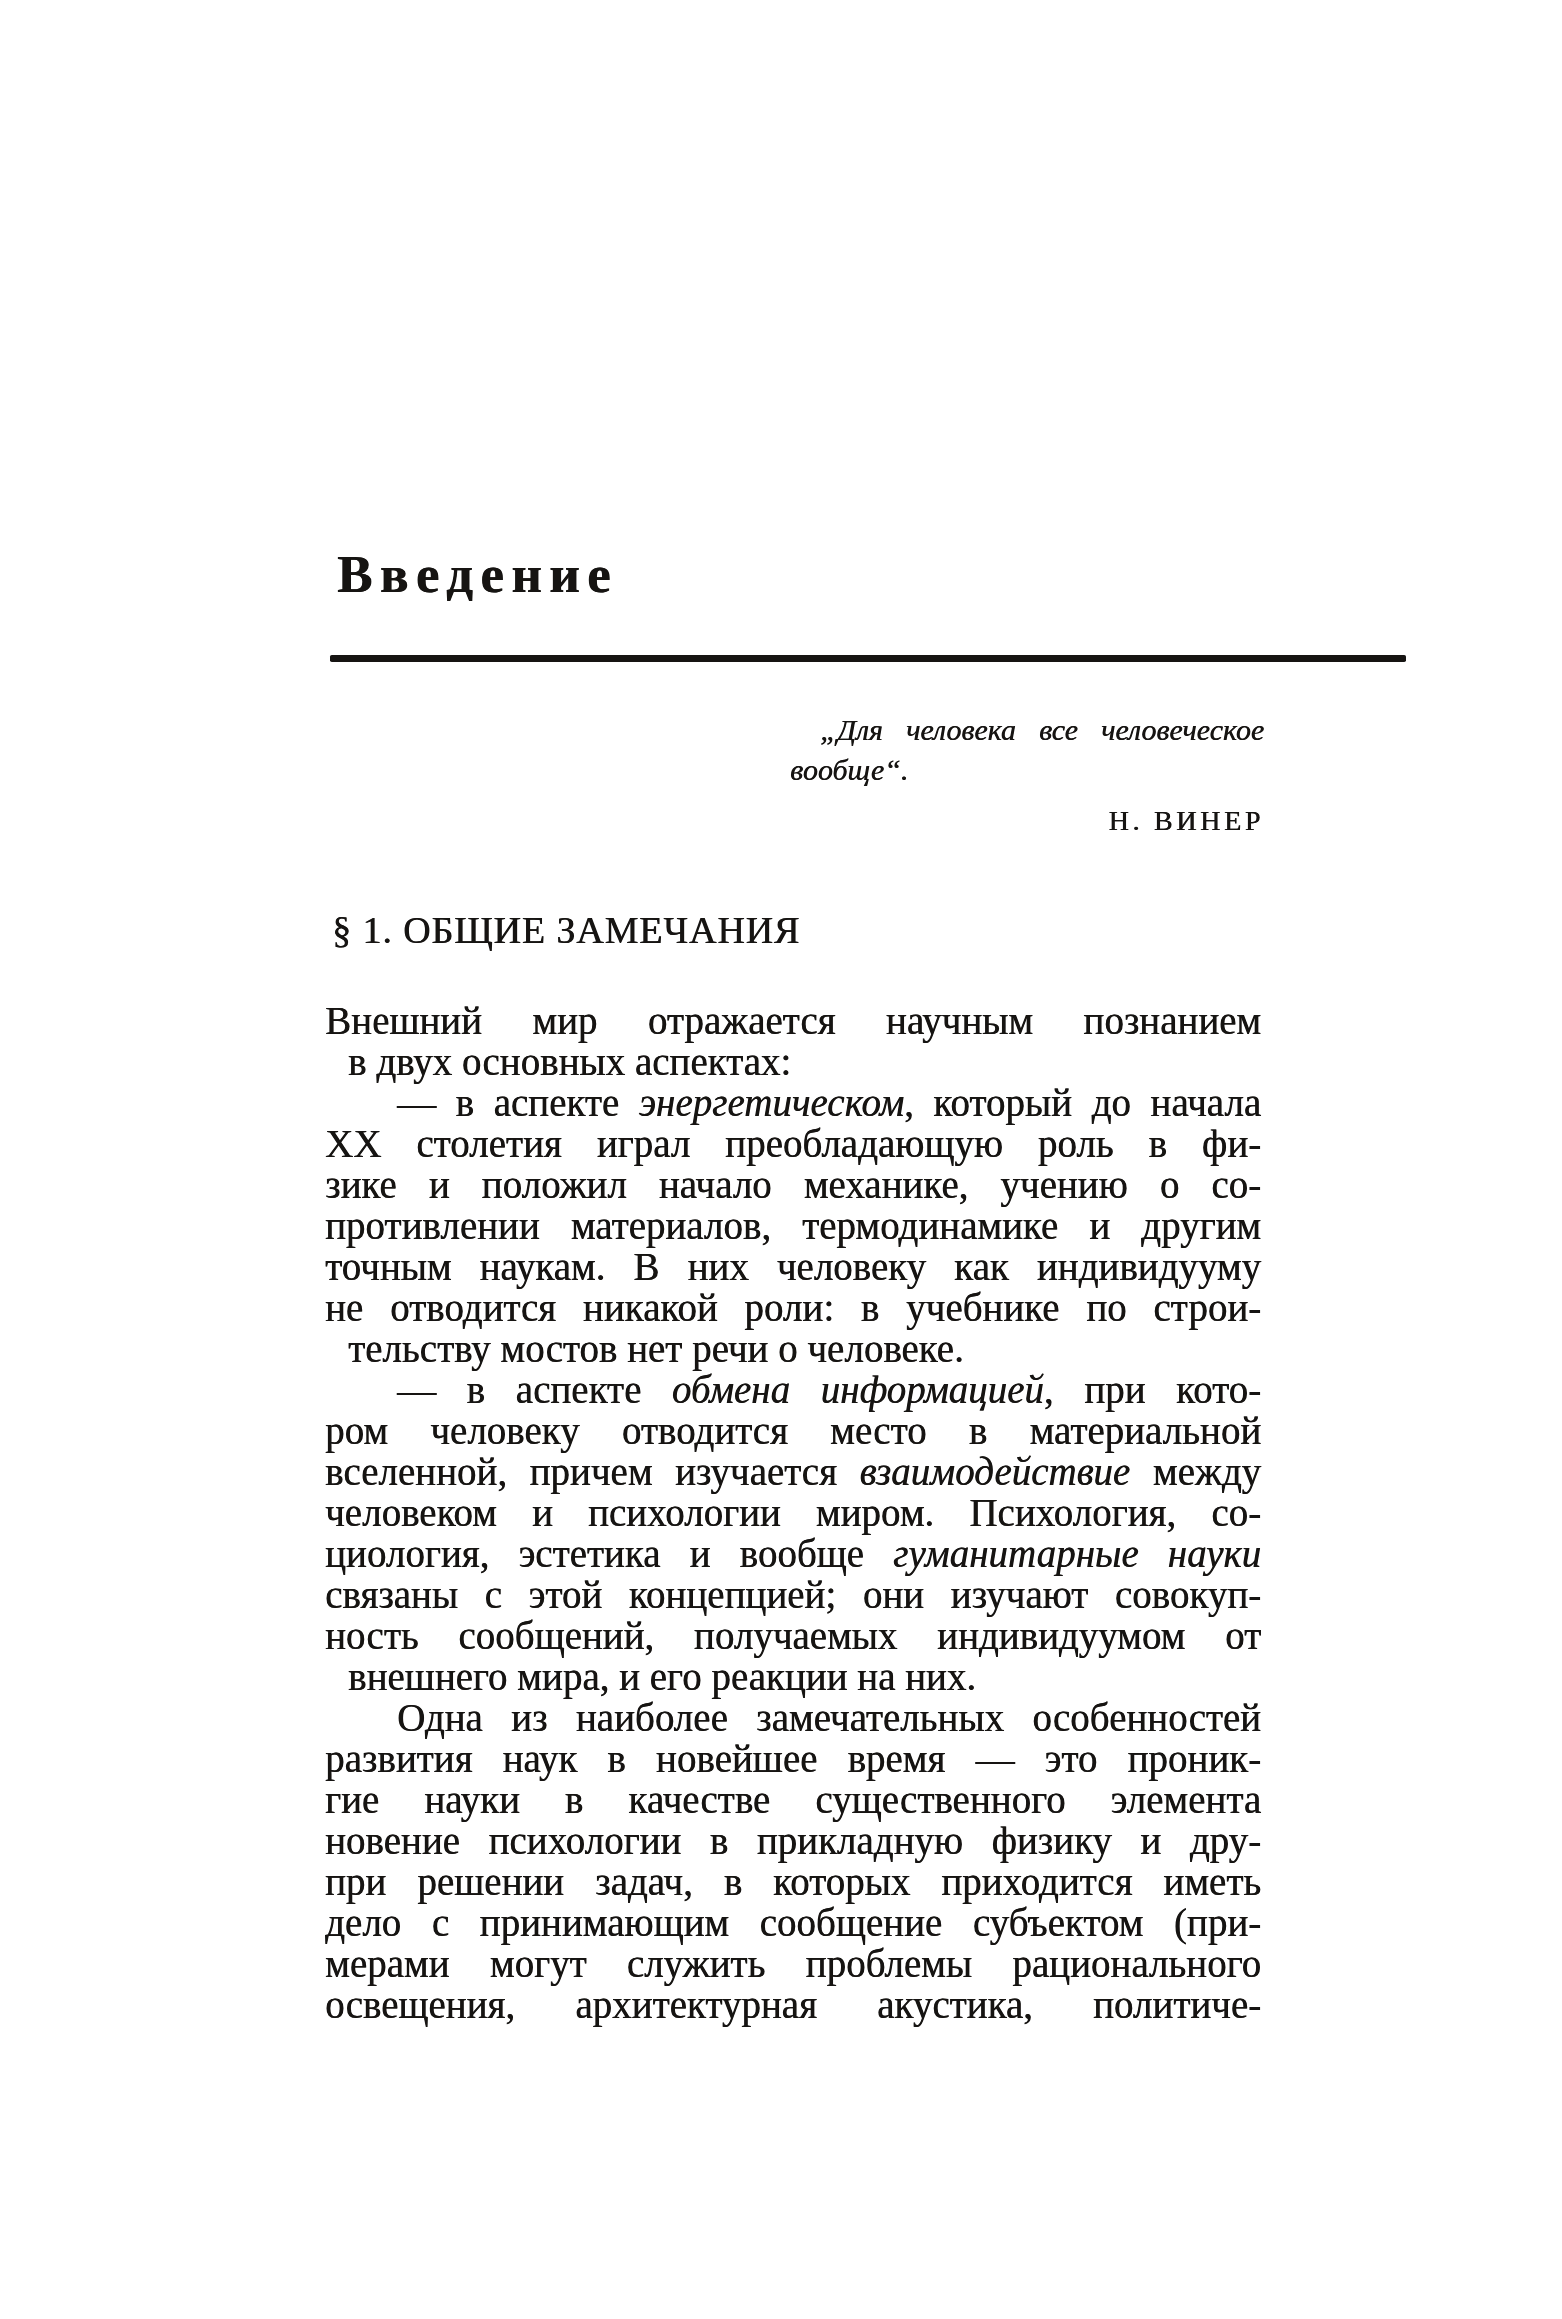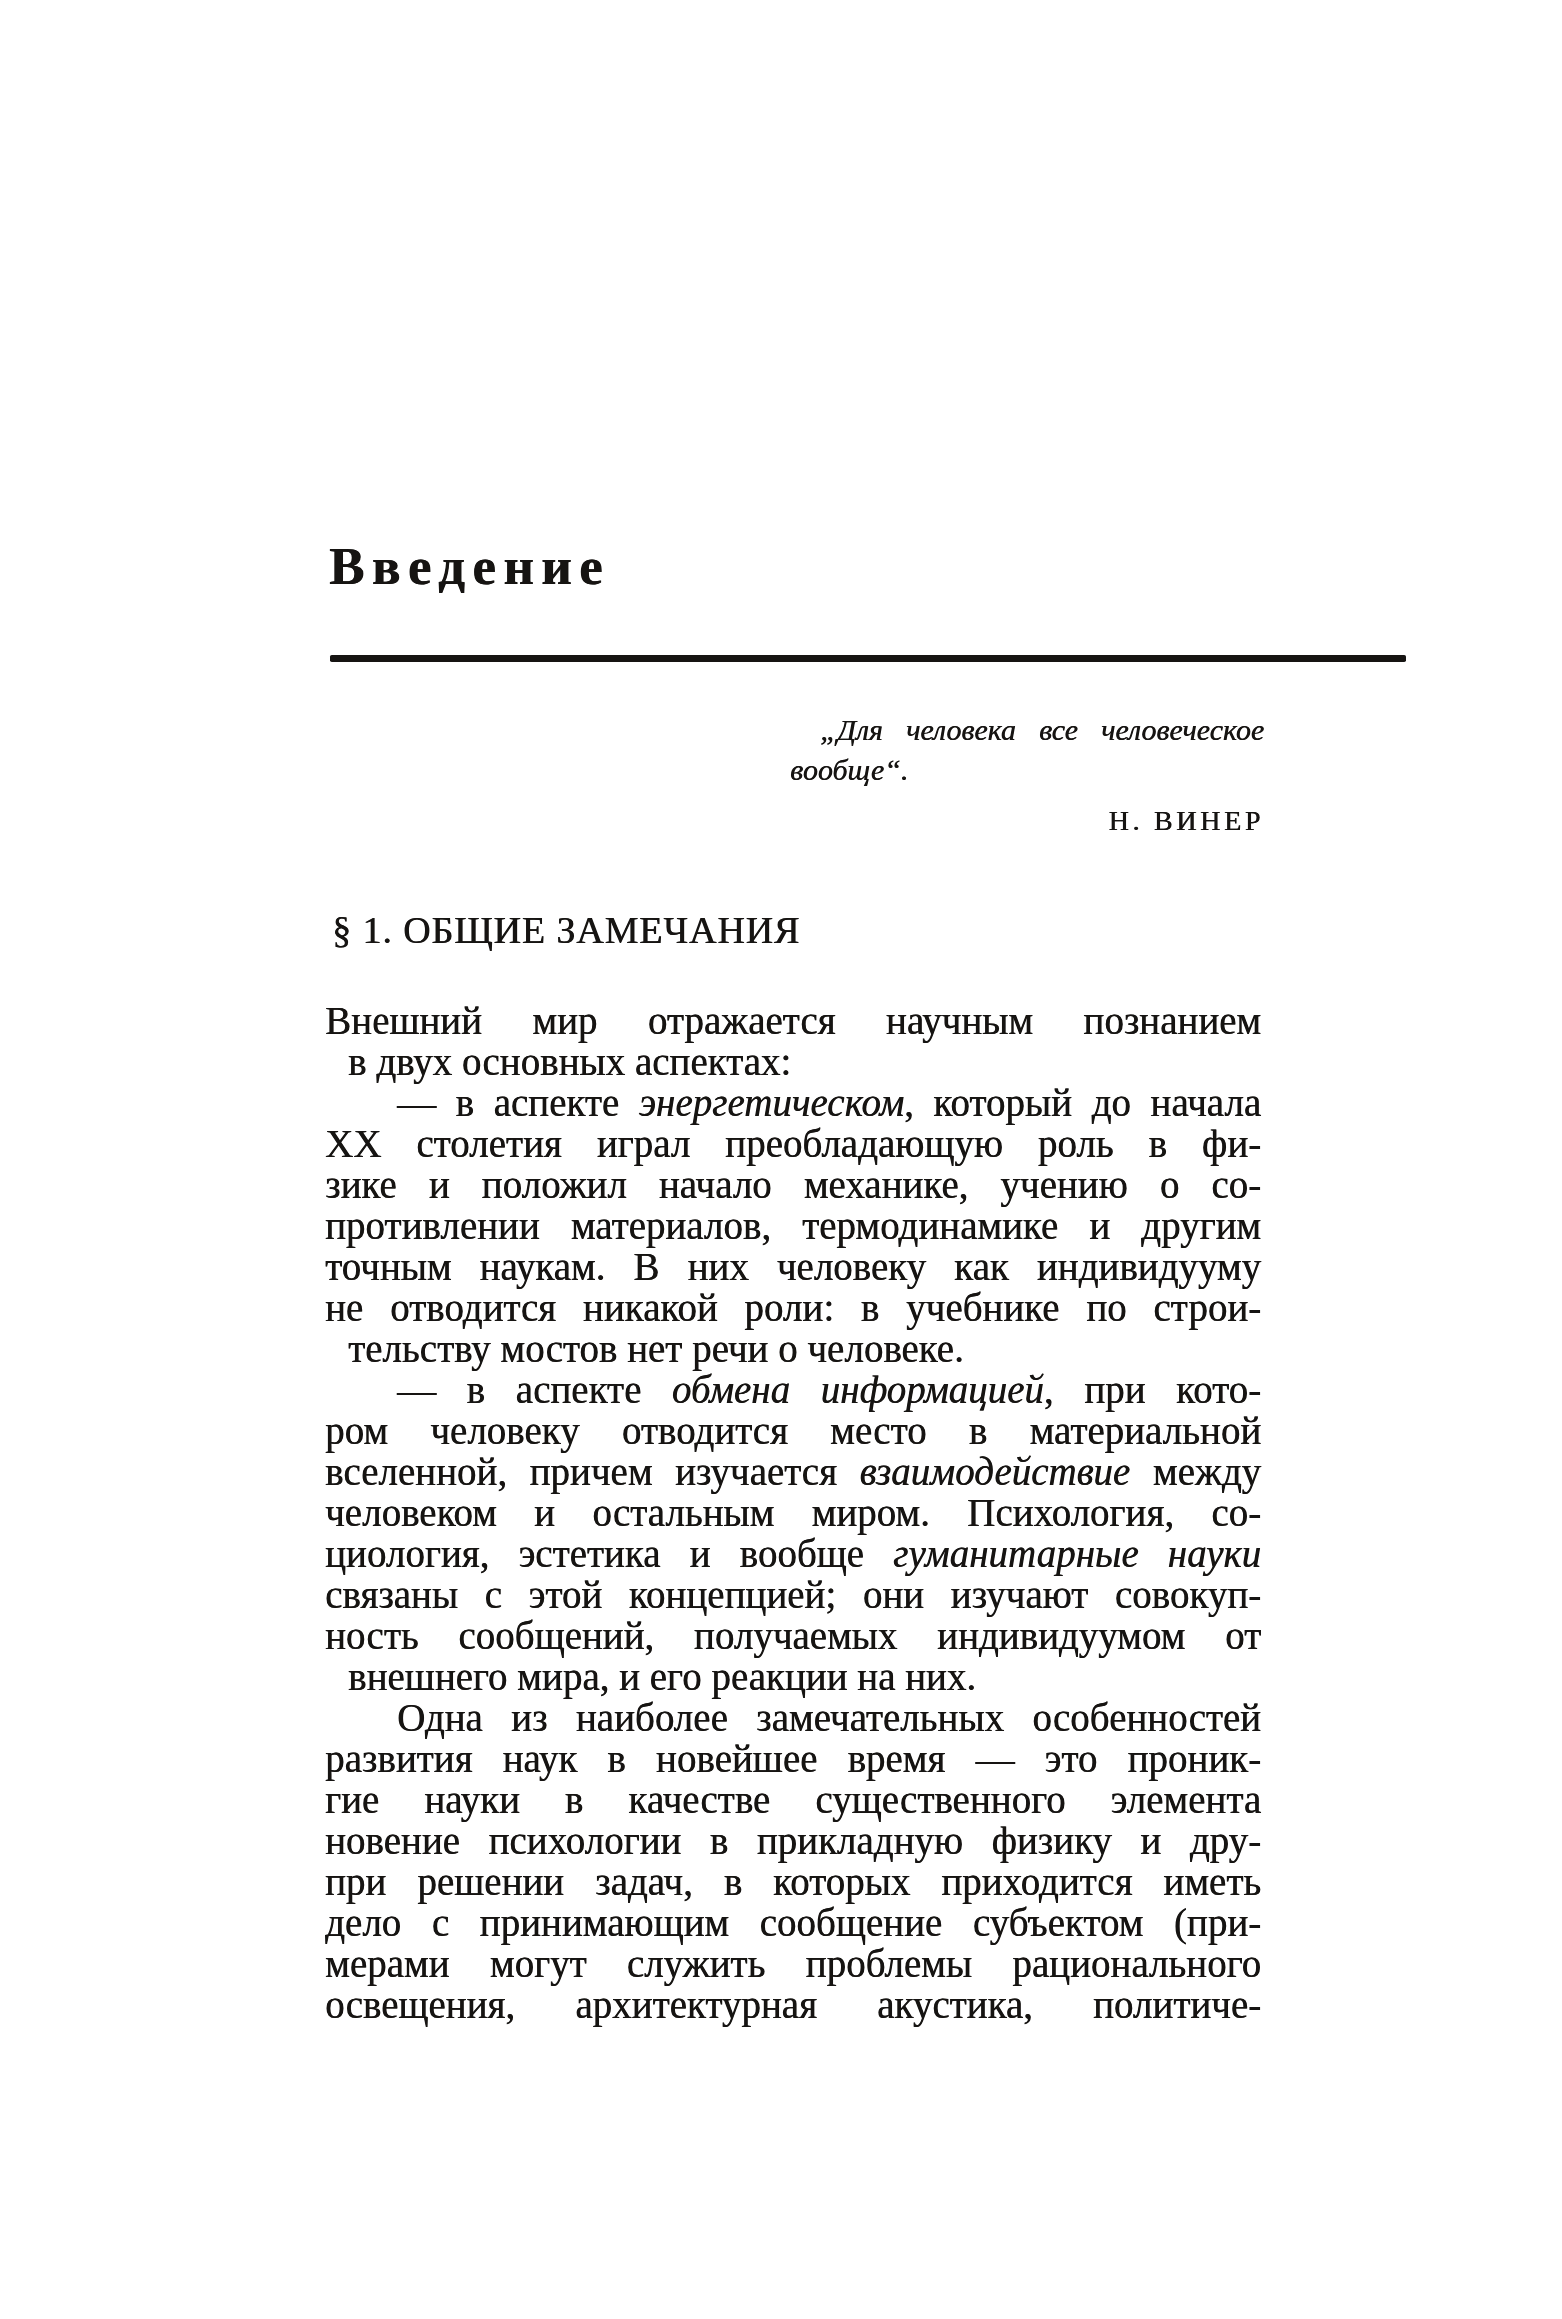--- a/index.html
+++ b/index.html
@@ -10,21 +10,21 @@
     height: 2319px;
     background: var(--paper);
     color: var(--ink);
     font-family: "Liberation Serif", "DejaVu Serif", serif;
     overflow: hidden;
   }
   .heading {
     position: absolute;
     left: 325px;
     top: 533px;
-    margin: 4px;
+    margin: 12px;
     font-size: 53px;
     font-weight: bold;
     letter-spacing: 7.4px;
     line-height: 1.1;
     text-shadow: 0.6px 0 currentColor;
     white-space: nowrap;
   }
   .rule {
     position: absolute;
     left: 330px;
@@ -112,21 +112,21 @@
         <div class="line">зике и положил начало механике, учению о со-</div>
         <div class="line">противлении материалов, термодинамике и другим</div>
         <div class="line">точным наукам. В них человеку как индивидууму</div>
         <div class="line">не отводится никакой роли: в учебнике по строи-</div>
         <div class="line flush-last">тельству мостов нет речи о человеке.</div>
       </div>
       <div class="paragraph">
         <div class="line indent">— в аспекте <i>обмена информацией</i>, при кото-</div>
         <div class="line">ром человеку отводится место в материальной</div>
         <div class="line">вселенной, причем изучается <i>взаимодействие</i> между</div>
-        <div class="line">человеком и остальным миром. Психология, со-</div>
+        <div class="line">человеком и психологии миром. Психология, со-</div>
         <div class="line">циология, эстетика и вообще <i>гуманитарные науки</i></div>
         <div class="line">связаны с этой концепцией; они изучают совокуп-</div>
         <div class="line">ность сообщений, получаемых индивидуумом от</div>
         <div class="line flush-last">внешнего мира, и его реакции на них.</div>
       </div>
       <div class="paragraph">
         <div class="line indent">Одна из наиболее замечательных особенностей</div>
         <div class="line">развития наук в новейшее время — это проник-</div>
         <div class="line">гие науки в качестве существенного элемента</div>
         <div class="line">новение психологии в прикладную физику и дру-</div>

